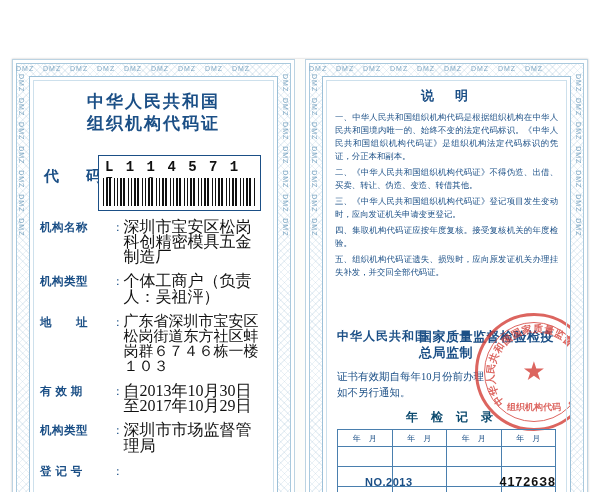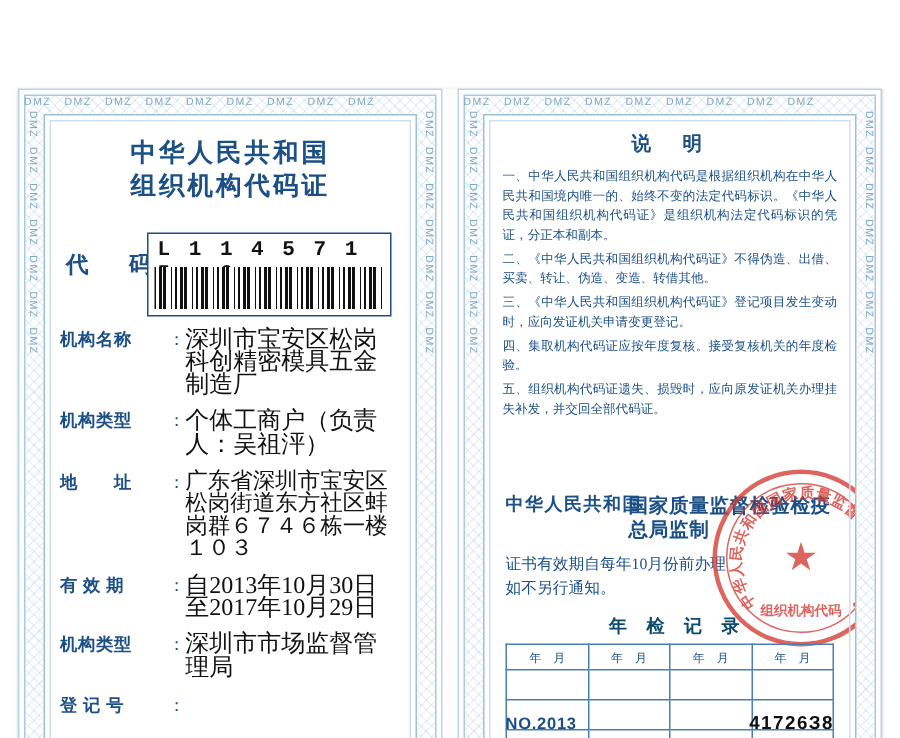--- a/index.html
+++ b/index.html
@@ -272,20 +272,21 @@
   .insp-table td.hdr{height:14px;font-size:8px;}
   .no-line{
     position:absolute;
     left:14px;right:14px;bottom:16px;
     font-size:11px;
     color:#111;
     font-family:"Liberation Sans", sans-serif;
     display:flex;
     justify-content:space-between;
     align-items:baseline;
+    padding-left:28px;
   }
   .no-left{color:#1b4f86;font-weight:bold;letter-spacing:.5px;}
   .no-right{color:#111;font-weight:bold;letter-spacing:1px;font-size:12.5px;}
 </style>
 </head>
 <body>
 
 <div class="page">
   <div class="sheet">
 

